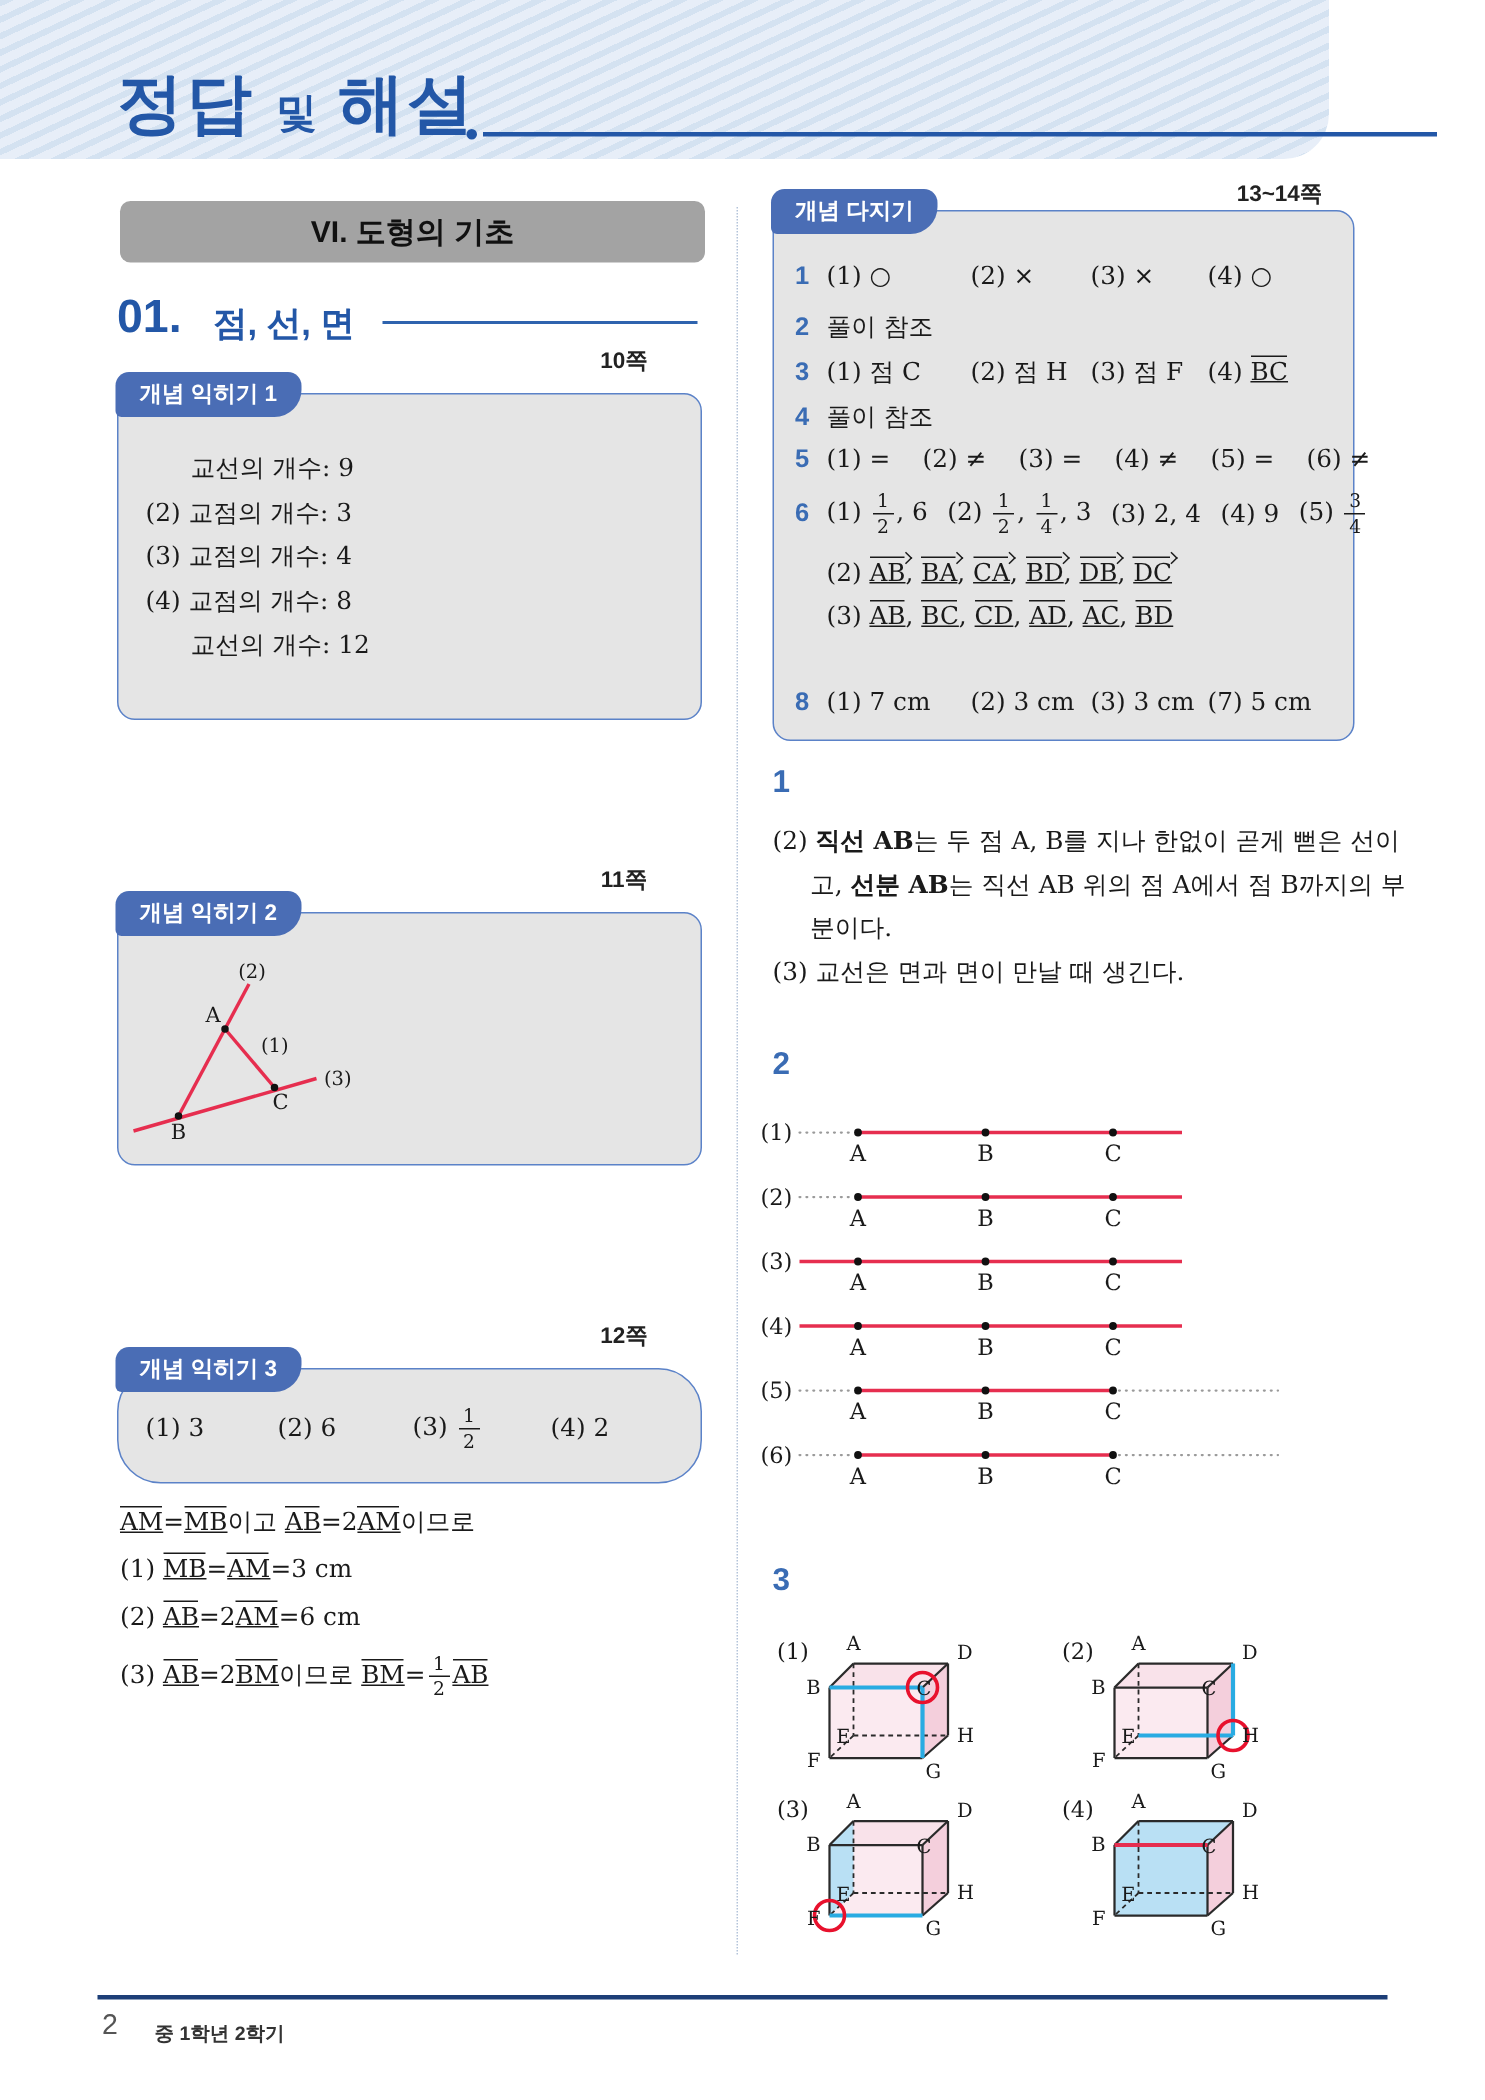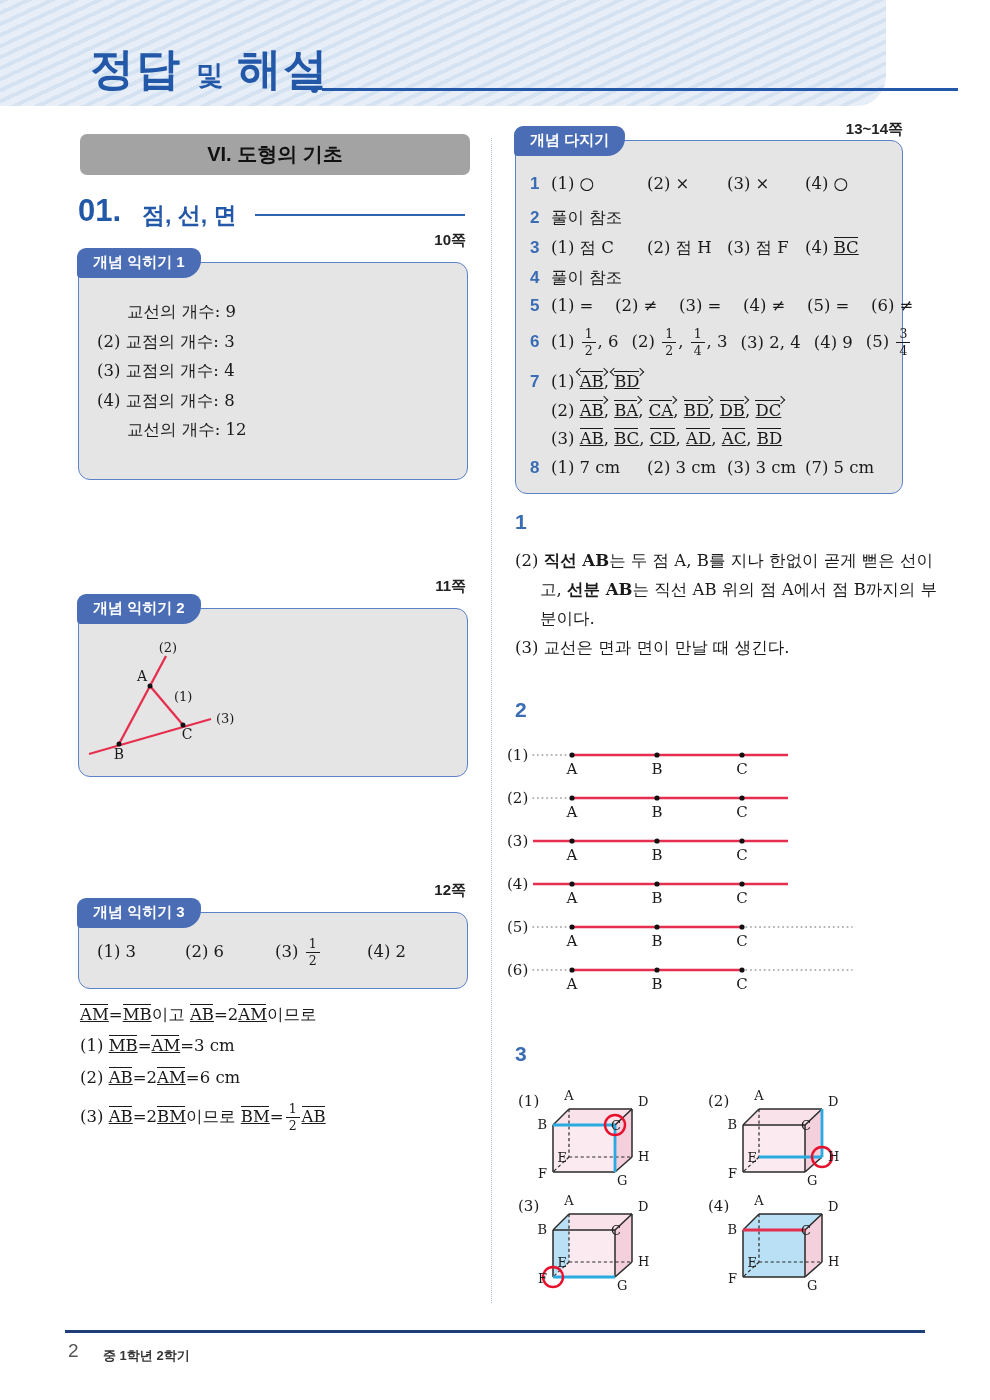--- a/index.html
+++ b/index.html
@@ -4,21 +4,21 @@
 <style>
   html,body{margin:0;padding:0;background:#fff;}
   .page{position:relative;width:990px;height:1400px;background:#fff;overflow:hidden;
         font-family:"DejaVu Serif","Liberation Serif",serif;color:#1a1a1a;font-size:16.5px;}
   .abs{position:absolute;}
 
   
   .hdr-band{position:absolute;left:0;top:0;width:886px;height:106px;border-radius:0 0 30px 0;
     background:repeating-linear-gradient(155deg,#d4e2f1 0 4px,#e7eef8 4px 10px);}
   .hdr-title{position:absolute;left:78px;top:40px;color:#2357a7;font-family:"Liberation Sans","DejaVu Sans",sans-serif;
-    font-weight:bold;font-size:44px;letter-spacing:2px;white-space:nowrap;margin-left:12px;}
+    font-weight:bold;font-size:44px;letter-spacing:2px;white-space:nowrap;}
   .hdr-title .mid{font-size:27px;letter-spacing:0;}
   .hdr-dot{position:absolute;left:311px;top:86px;width:7px;height:7px;border-radius:50%;background:#2357a7;}
   .hdr-rule{position:absolute;left:322px;top:88px;width:636px;border-top:3px solid #2357a7;}
 
   
   .chapter{position:absolute;left:80px;top:134px;width:390px;height:41px;background:#a3a3a3;border-radius:7px;
     display:flex;align-items:center;justify-content:center;font-family:"Liberation Sans","DejaVu Sans",sans-serif;
     font-weight:bold;font-size:20px;color:#111;}
   .secno{position:absolute;left:78px;top:193px;color:#2357a7;font-family:"Liberation Sans","DejaVu Sans",sans-serif;
     font-weight:bold;font-size:31px;}
@@ -26,21 +26,21 @@
     font-weight:bold;font-size:23px;}
   .sec-line{position:absolute;left:255px;top:214px;width:210px;border-top:2.5px solid #2e63ae;}
 
   
   .cbox{position:absolute;border:1.8px solid #5b82c8;border-radius:12px;background:#e5e5e5;}
   .badge{position:absolute;top:-15px;left:-2px;background:#4a6db5;color:#fff;
     font-family:"Liberation Sans","DejaVu Sans",sans-serif;font-weight:bold;font-size:15px;
     padding:5px 16px 6px;border-radius:9px 9px 18px 4px;white-space:nowrap;}
   .pagelab{position:absolute;font-family:"Liberation Sans","DejaVu Sans",sans-serif;font-weight:bold;
     font-size:15px;color:#222;}
-  .t-right{text-align:right;}
+  .t-right{text-align:center;}
 
   .box1-rows{padding:34px 0 0 18px;}
   .box1-rows .row{line-height:29.5px;}
   .box1-rows .ind{padding-left:30px;}
 
   
   .mk{position:relative;display:inline-block;line-height:1.15;text-decoration:underline;}
   .mk::before{content:'';position:absolute;left:0;right:1px;top:-2px;border-top:1.4px solid #1a1a1a;}
   .mk.ray::after,.mk.dl::after{content:'';position:absolute;right:-3px;top:-4.5px;width:5px;height:5px;
     border-top:1.4px solid #1a1a1a;border-right:1.4px solid #1a1a1a;transform:rotate(45deg);}
@@ -127,21 +127,21 @@
       <text x="56" y="42" font-size="14" text-anchor="middle">A</text>
       <text x="33" y="120" font-size="14" text-anchor="middle">B</text>
       <text x="101" y="100" font-size="14" text-anchor="middle">C</text>
       <text x="88" y="62" font-size="13">(1)</text>
       <text x="82" y="13" font-size="13" text-anchor="middle">(2)</text>
       <text x="130" y="84" font-size="13">(3)</text>
     </svg>
   </div>
 
   <div class="pagelab t-right" style="left:366px;top:881px;width:100px;">12쪽</div>
-  <div class="cbox" style="left:78px;top:912px;width:388px;height:75px;">
+  <div class="cbox" style="left:78px;top:912px;width:388px;height:75px;border-radius:29px;">
     <div class="badge">개념 익히기 3</div>
     <div style="position:absolute;left:18px;top:24px;white-space:nowrap;">
       <span class="it" style="width:88px;">(1) 3</span><span class="it" style="width:90px;">(2) 6</span><span class="it" style="width:92px;"><span>(3)</span> <span class="fr"><span class="fn">1</span><span class="fd">2</span></span></span><span class="it">(4) 2</span>
     </div>
   </div>
 
   <div style="position:absolute;left:80px;top:1004px;width:400px;">
     <div style="height:32px;"><span class="mk"><span>AM</span></span><span>=</span><span class="mk"><span>MB</span></span><span>이고 </span><span class="mk"><span>AB</span></span><span>=2</span><span class="mk"><span>AM</span></span><span>이므로</span></div>
     <div style="height:32px;"><span>(1) </span><span class="mk"><span>MB</span></span><span>=</span><span class="mk"><span>AM</span></span><span>=3 cm</span></div>
     <div style="height:32px;"><span>(2) </span><span class="mk"><span>AB</span></span><span>=2</span><span class="mk"><span>AM</span></span><span>=6 cm</span></div>
@@ -185,21 +185,20 @@
     </div>
     <div class="brow" style="top:186px;align-items:center;">
       <span class="bnum">6</span>
       <span class="g"><span>(1)</span> <span class="fr"><span class="fn">1</span><span class="fd">2</span></span><span>, 6</span></span>
       <span class="g"><span>(2)</span> <span class="fr"><span class="fn">1</span><span class="fd">2</span></span><span>,</span> <span class="fr"><span class="fn">1</span><span class="fd">4</span></span><span>, 3</span></span>
       <span class="g">(3) 2, 4</span>
       <span class="g">(4) 9</span>
       <span class="g"><span>(5)</span> <span class="fr"><span class="fn">3</span><span class="fd">4</span></span></span>
     </div>
     <div class="brow" style="top:227px;display:block;line-height:28.5px;">
-      <div><span class="bnum" style="display:inline-block;">7</span><span>(1) </span><span class="tks"><span class="tk"><span class="mk dl"><i class="ah"></i><span>AB</span></span></span><span class="tk"><span class="mk dl"><i class="ah"></i><span>BD</span></span></span></span></div>
       <div style="padding-left:21px;"><span>(2) </span><span class="tks"><span class="tk"><span class="mk ray"><span>AB</span></span></span><span class="tk"><span class="mk ray"><span>BA</span></span></span><span class="tk"><span class="mk ray"><span>CA</span></span></span><span class="tk"><span class="mk ray"><span>BD</span></span></span><span class="tk"><span class="mk ray"><span>DB</span></span></span><span class="tk"><span class="mk ray"><span>DC</span></span></span></span></div>
       <div style="padding-left:21px;"><span>(3) </span><span class="tks"><span class="tk"><span class="mk"><span>AB</span></span></span><span class="tk"><span class="mk"><span>BC</span></span></span><span class="tk"><span class="mk"><span>CD</span></span></span><span class="tk"><span class="mk"><span>AD</span></span></span><span class="tk"><span class="mk"><span>AC</span></span></span><span class="tk"><span class="mk"><span>BD</span></span></span></span></div>
     </div>
     <div class="brow" style="top:317px;">
       <span class="bnum">8</span>
       <span class="it w1">(1) 7 cm</span>
       <span class="it w2">(2) 3 cm</span>
       <span class="it w3">(3) 3 cm</span>
       <span class="it">(7) 5 cm</span>
     </div>

